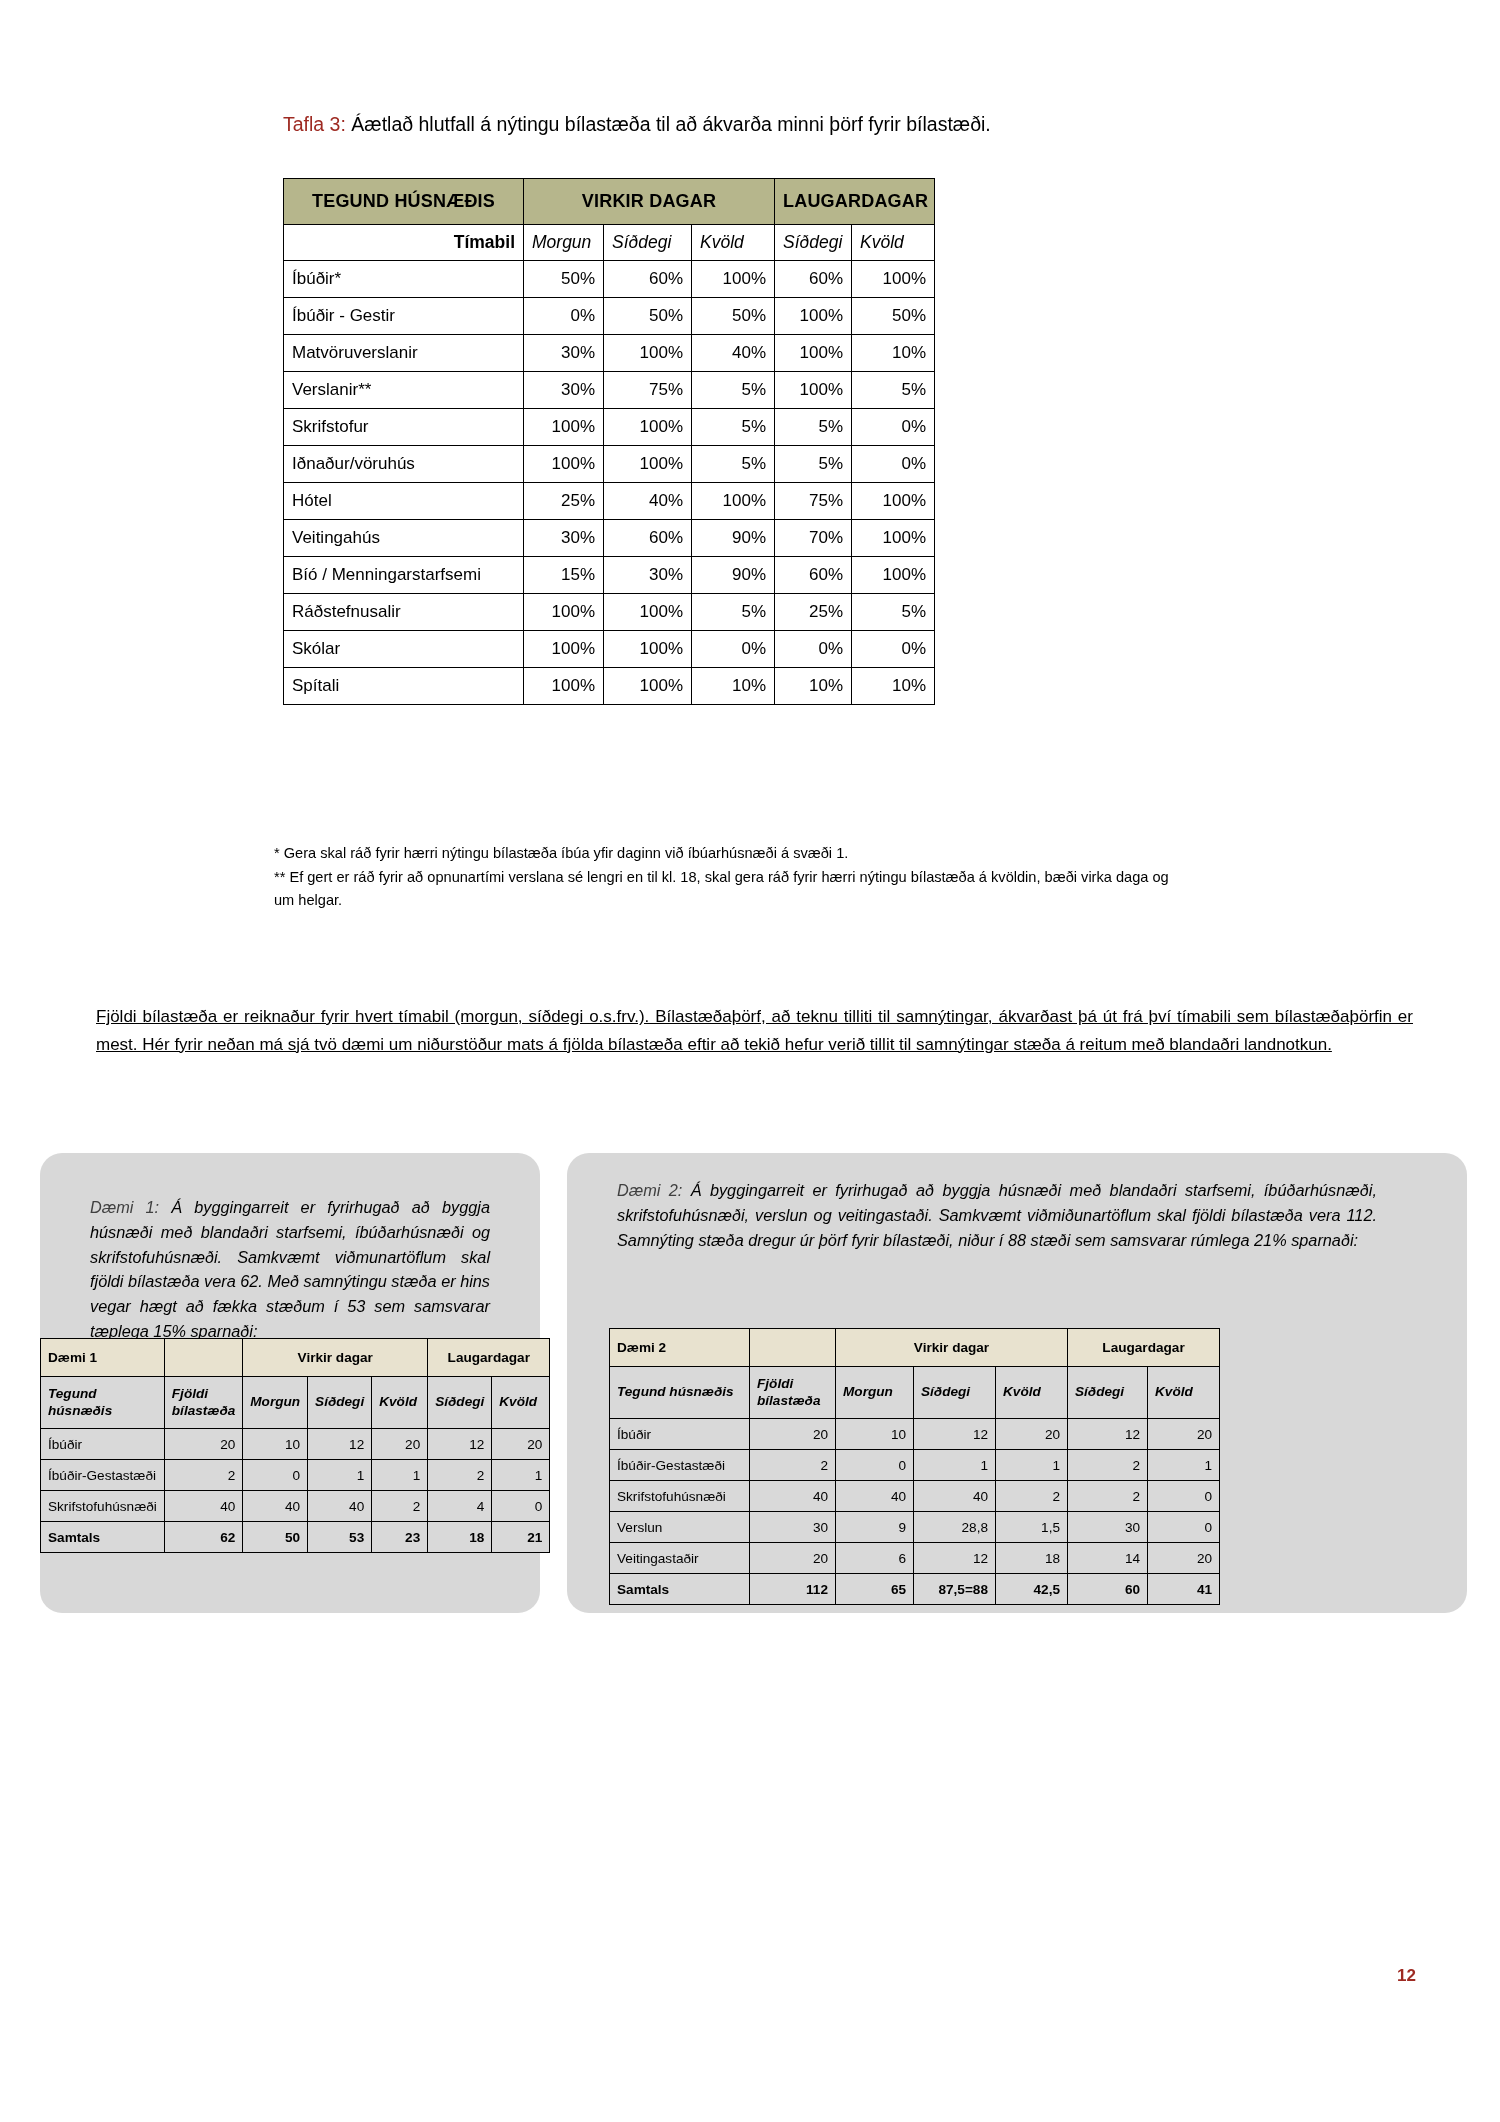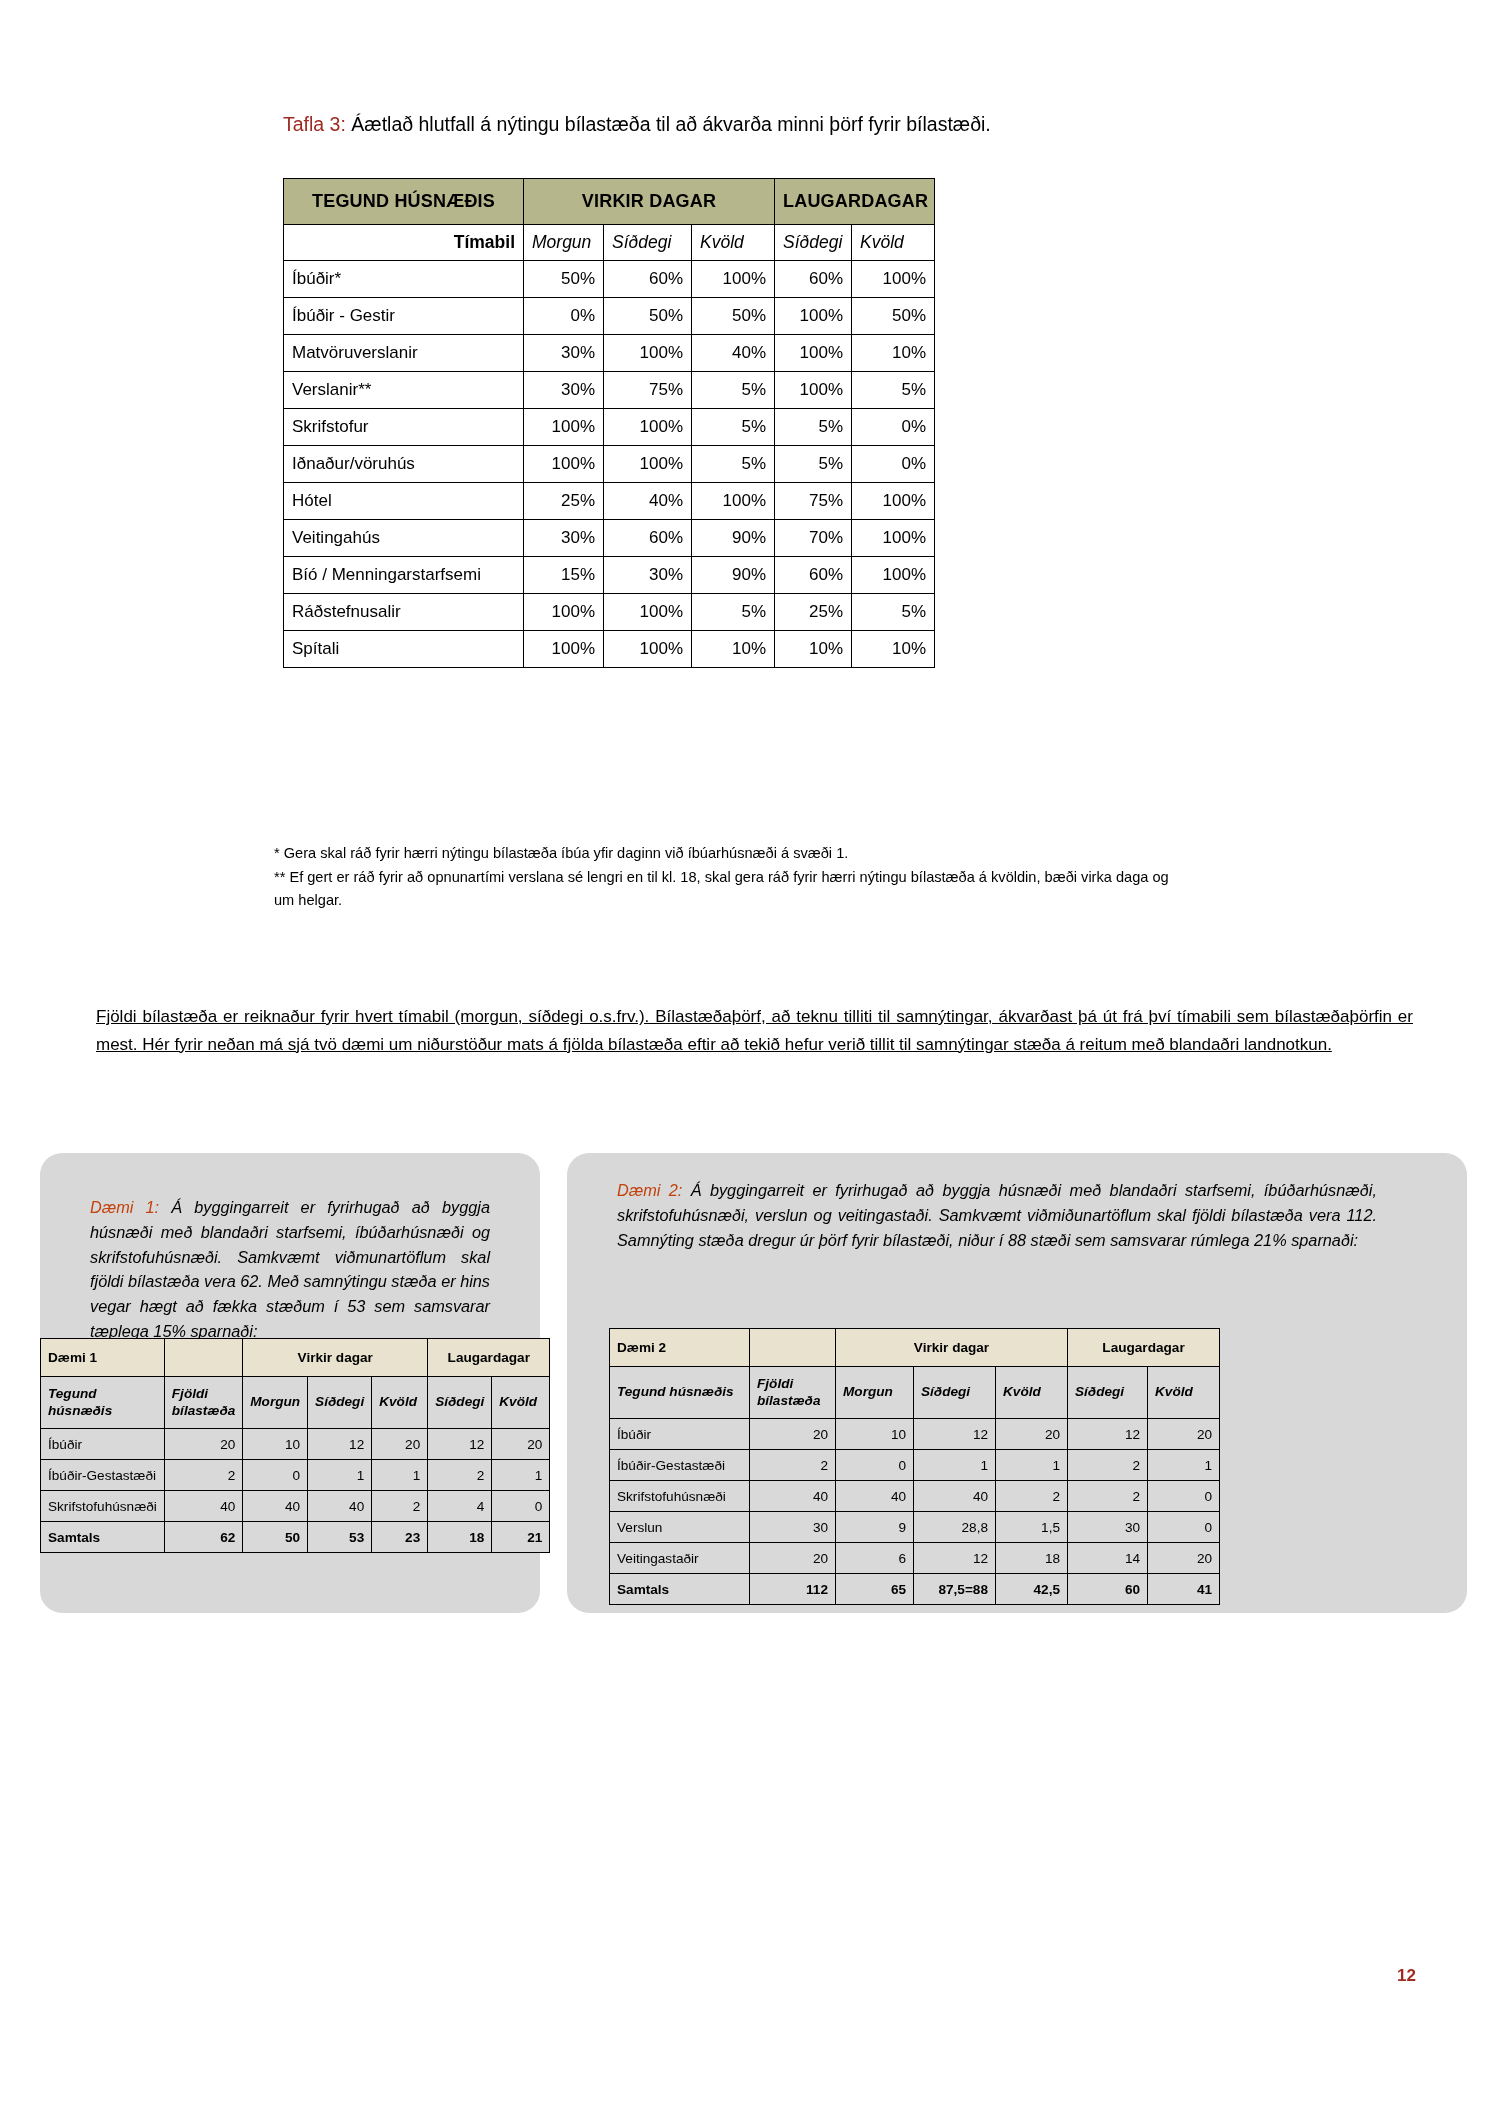--- a/index.html
+++ b/index.html
@@ -107,21 +107,21 @@
   .ex-box.left  { left: 40px;  top: 1153px; width: 500px; height: 460px; }
   .ex-box.right { left: 567px; top: 1153px; width: 900px; height: 460px; }
 
   .ex-text {
     position: absolute;
     font-style: italic;
     font-size: 16.3px;
     line-height: 1.52;
     text-align: justify;
   }
-  .ex-text .lead { color: #c2410c; margin-top: 12px; }
+  .ex-text .lead { color: #404040; margin-top: 12px; }
 
   
   table.sub {
     border-collapse: collapse;
     table-layout: fixed;
     background: #d8d8d8;
   }
   table.sub th, table.sub td {
     border: 1.8px solid #000000;
     font-size: 13.6px;
@@ -281,20 +281,28 @@
         <td class="num">60%</td>
         <td class="num">100%</td>
       </tr>
       <tr>
         <td class="rowlabel">Ráðstefnusalir</td>
         <td class="num">100%</td>
         <td class="num">100%</td>
         <td class="num">5%</td>
         <td class="num">25%</td>
         <td class="num">5%</td>
+      </tr>
+      <tr>
+        <td class="rowlabel">Skólar</td>
+        <td class="num">100%</td>
+        <td class="num">100%</td>
+        <td class="num">0%</td>
+        <td class="num">0%</td>
+        <td class="num">0%</td>
       </tr>
       <tr>
         <td class="rowlabel">Spítali</td>
         <td class="num">100%</td>
         <td class="num">100%</td>
         <td class="num">10%</td>
         <td class="num">10%</td>
         <td class="num">10%</td>
       </tr>
     </tbody>

